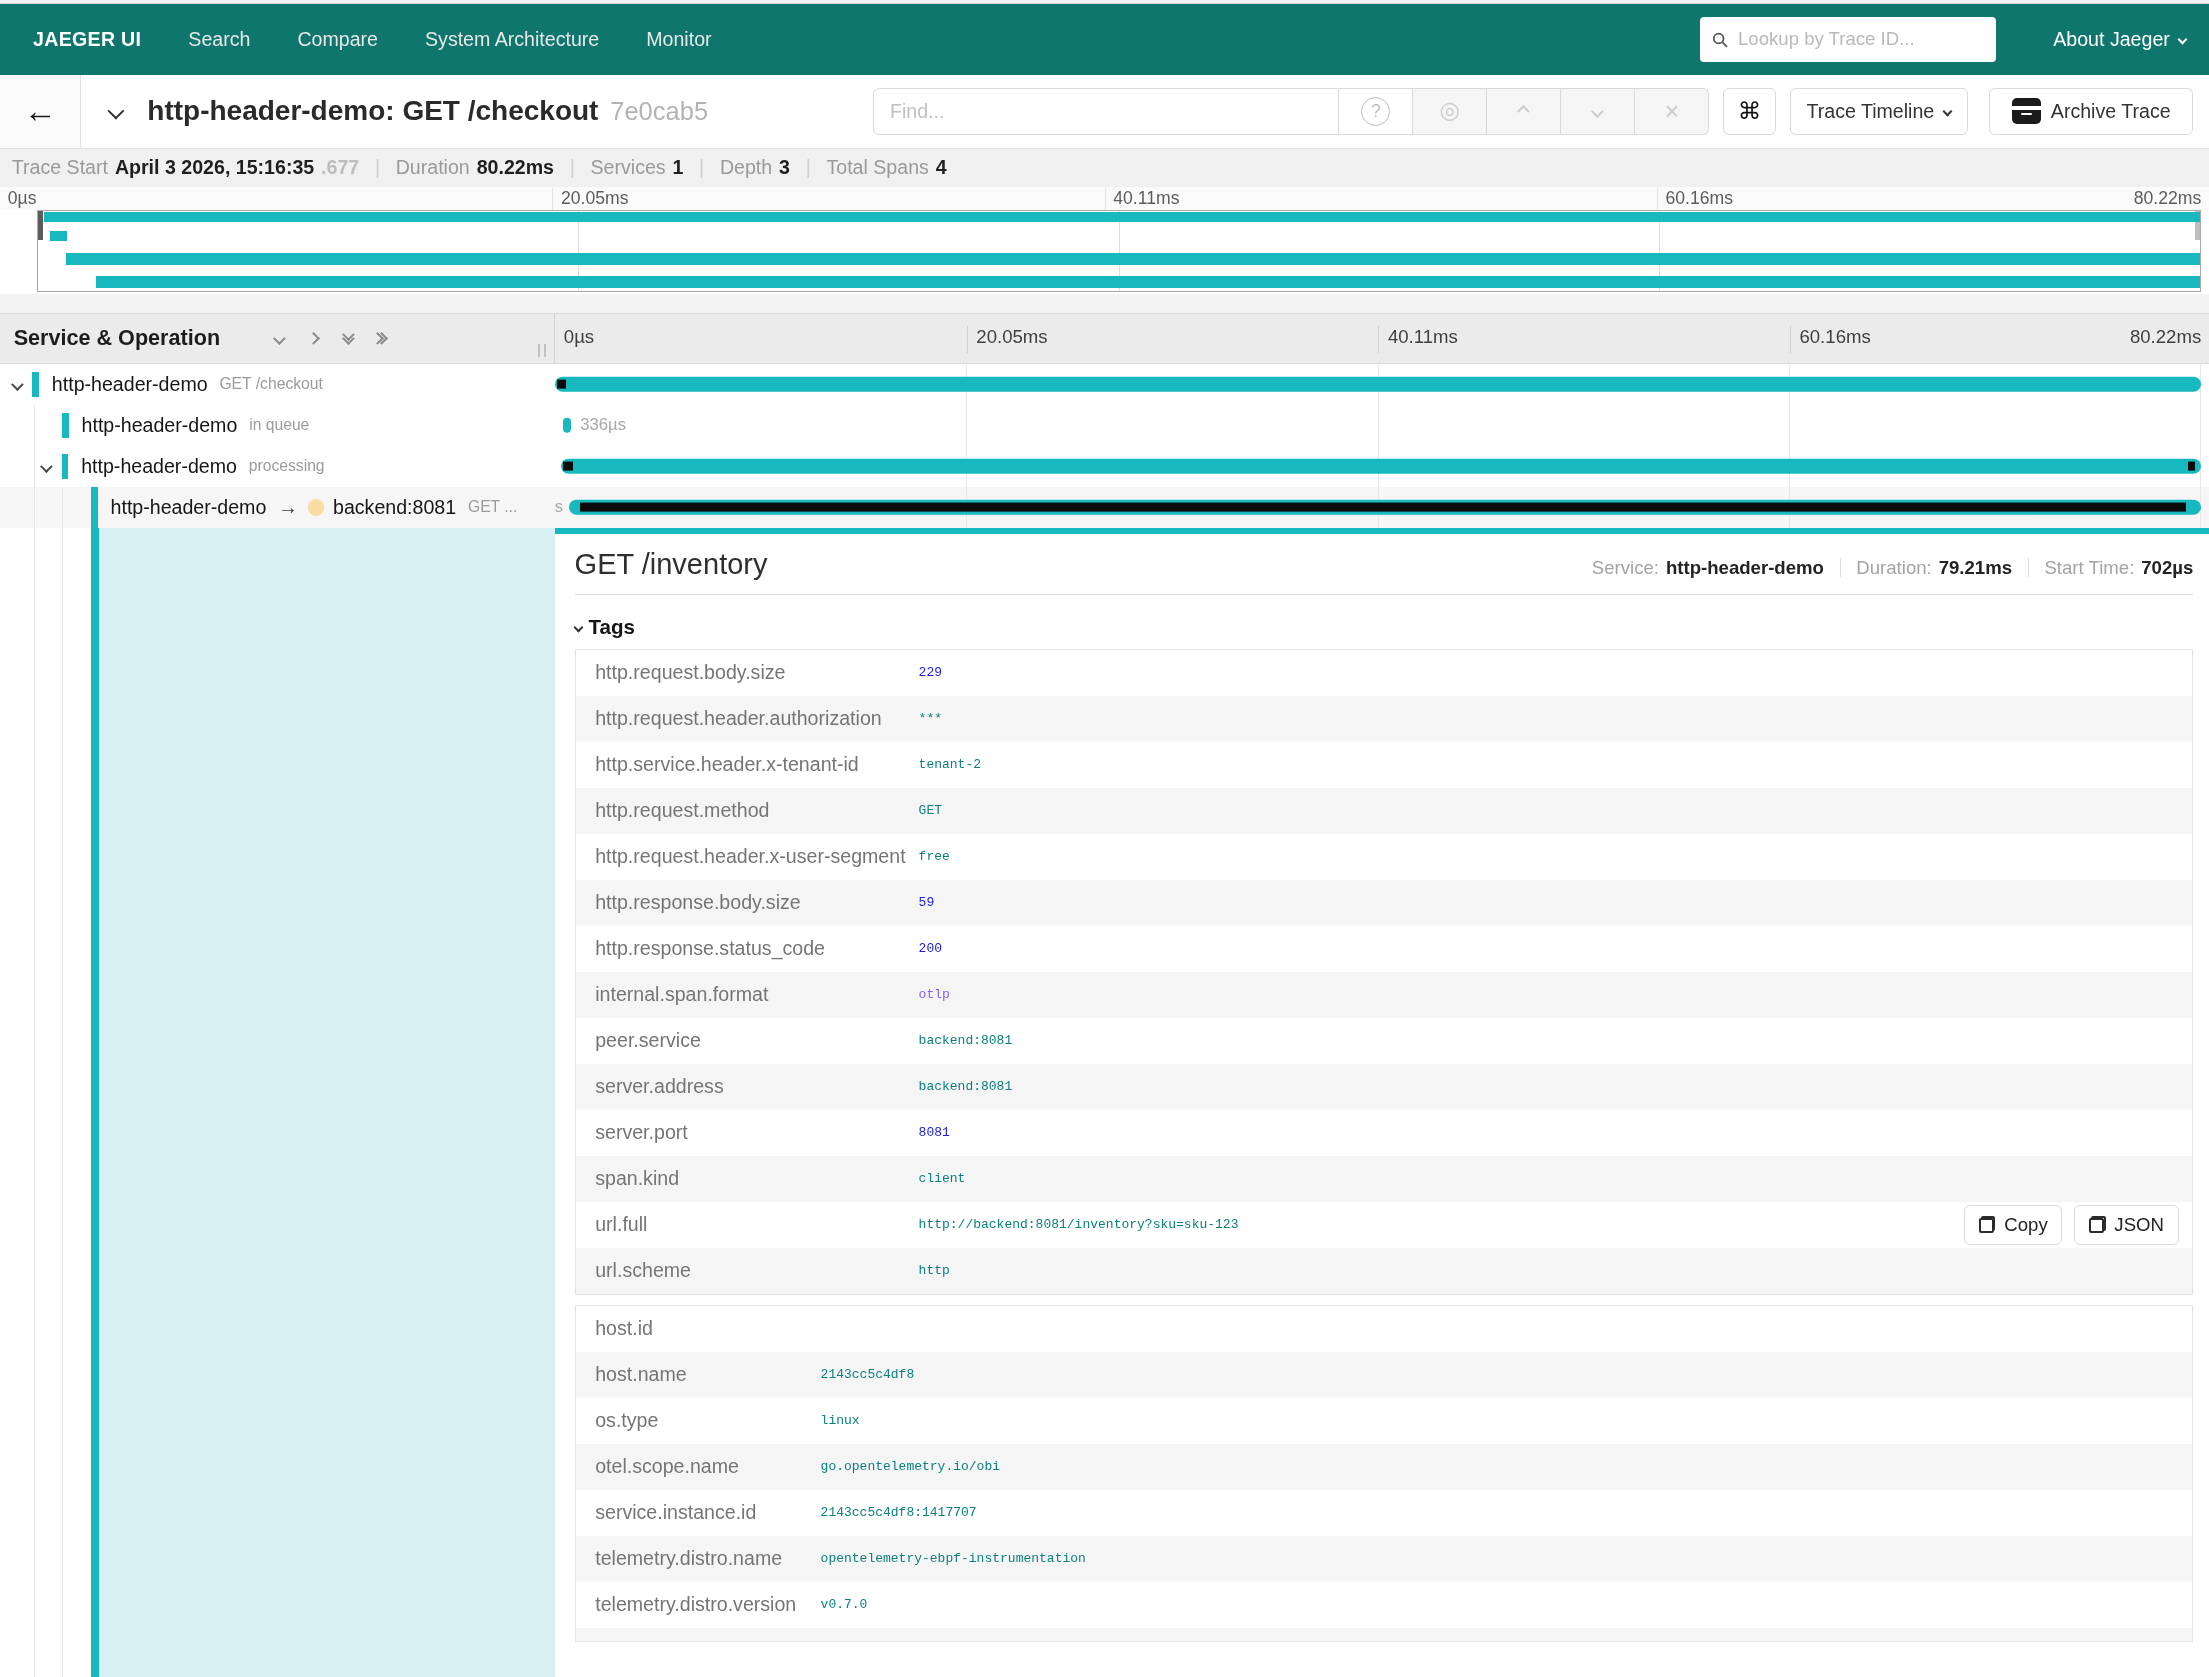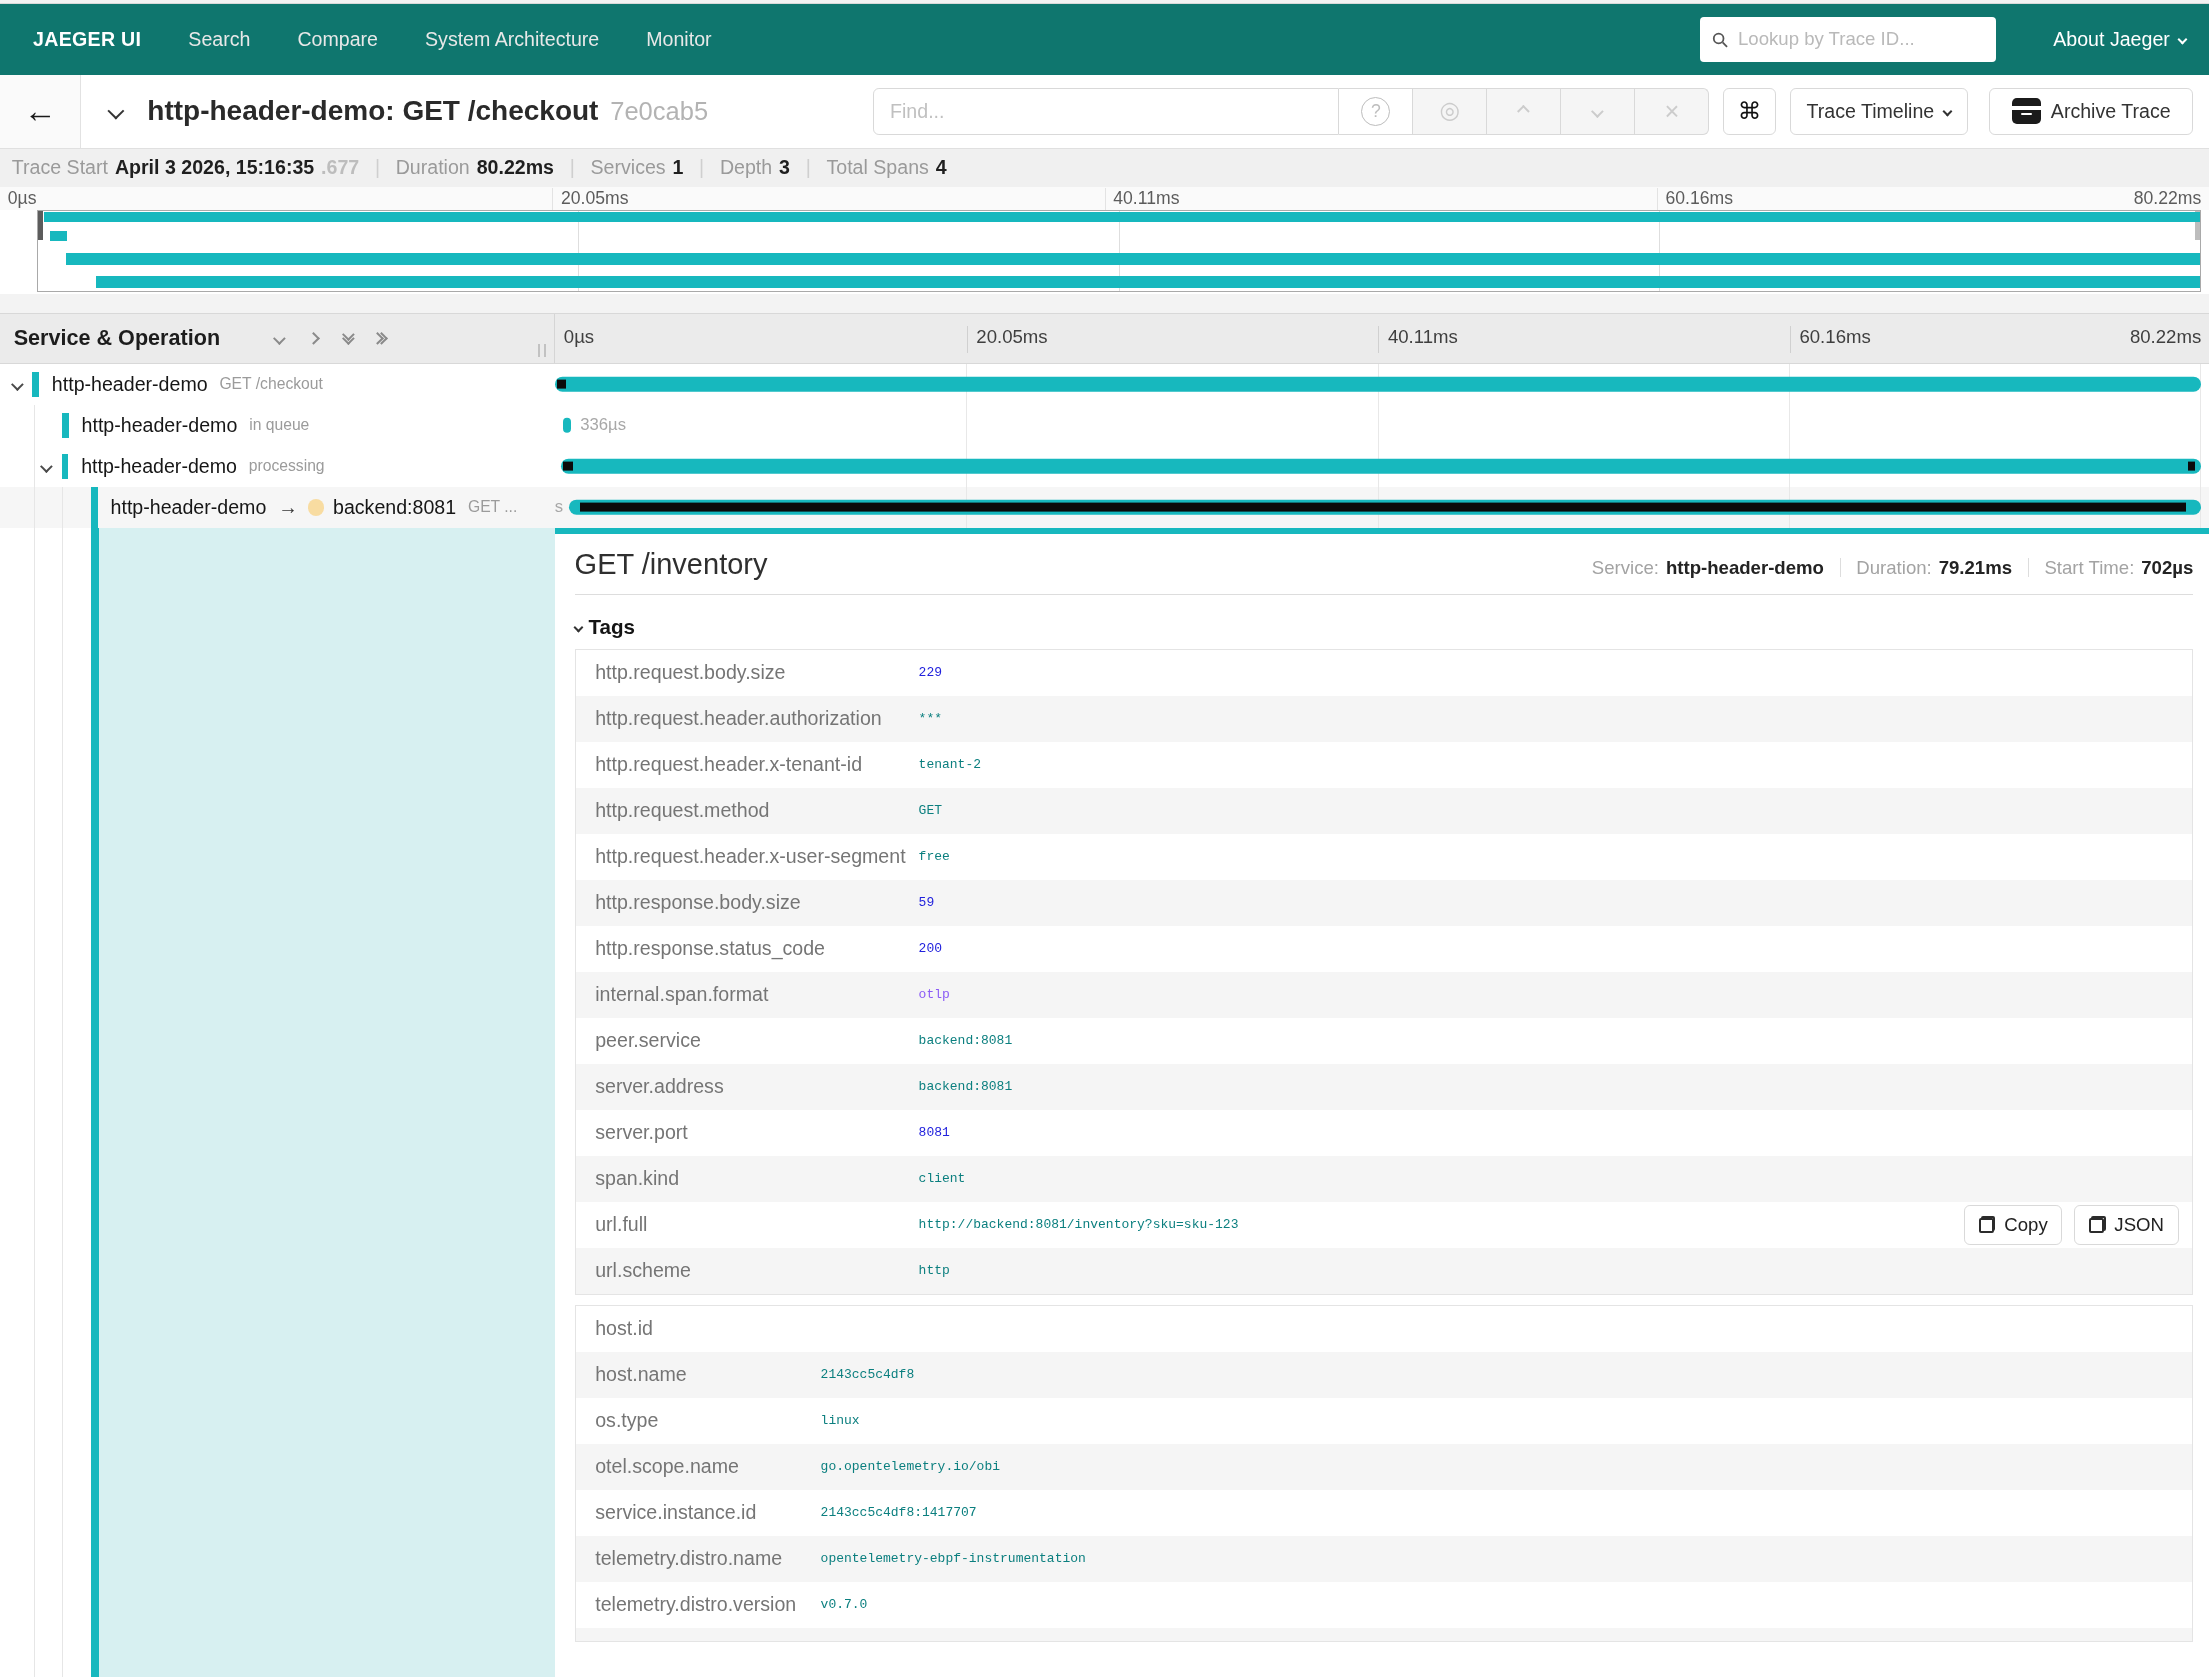--- a/index.html
+++ b/index.html
@@ -372,21 +372,21 @@
 
           </div>
 
           <div class="kv-row">
             <div class="kv-key">http.request.header.authorization</div>
             <div class="kv-val" style="color: rgb(11, 127, 127);">***</div>
 
           </div>
 
           <div class="kv-row">
-            <div class="kv-key">http.request.header.x-tenant-id</div>
+            <div class="kv-key">http.service.header.x-tenant-id</div>
             <div class="kv-val" style="color: rgb(11, 127, 127);">tenant-2</div>
 
           </div>
 
           <div class="kv-row">
             <div class="kv-key">http.request.method</div>
             <div class="kv-val" style="color: rgb(11, 127, 127);">GET</div>
 
           </div>
 

